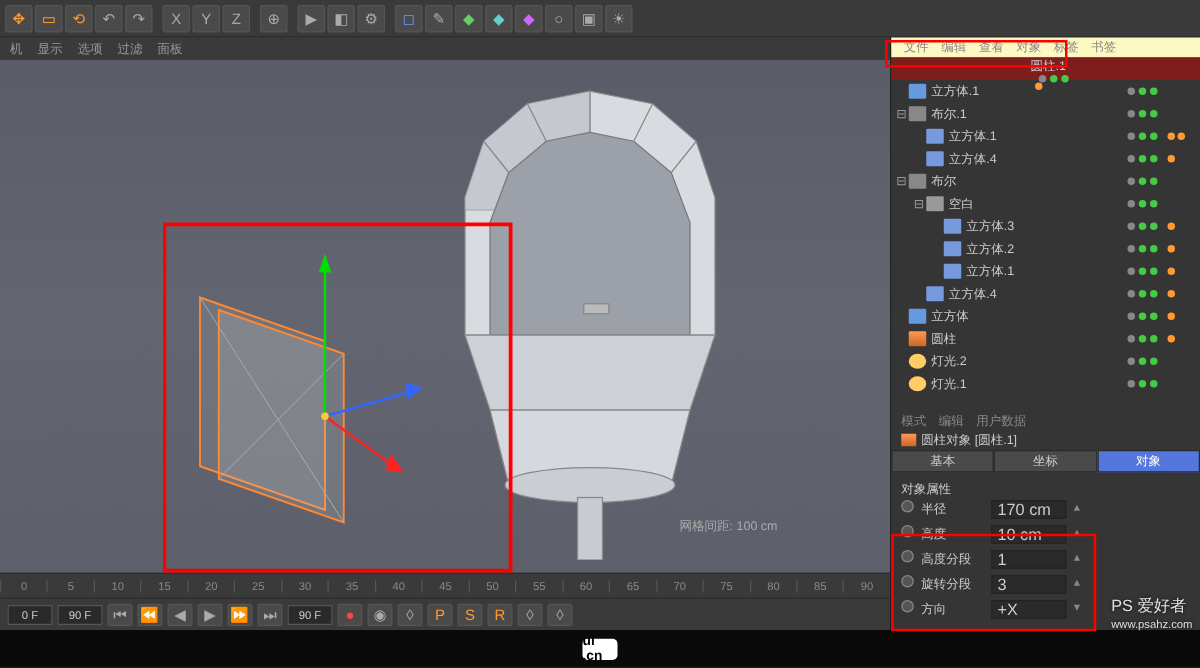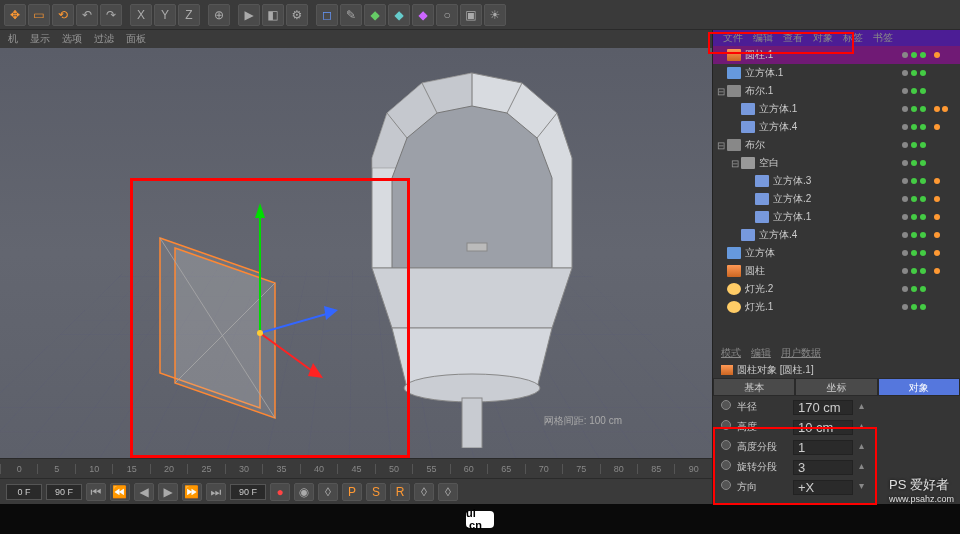--- a/index.html
+++ b/index.html
@@ -25,43 +25,43 @@
 .mailbox svg { width: 100%; height: 100%; }
 .gizmo-area { position: absolute; left: 130px; top: 130px; width: 280px; height: 280px; }
 .red-box-1 { position: absolute; left: 130px; top: 130px; width: 280px; height: 280px; border: 3px solid #ff0000; pointer-events: none; }
 .hud-text { position: absolute; right: 90px; bottom: 30px; font-size: 10px; color: #aaa; }
 .timeline { height: 20px; background: #3a3a3a; display: flex; align-items: center; font-size: 9px; color: #888; border-top: 1px solid #2a2a2a; }
 .timeline-tick { flex: 1; text-align: center; border-left: 1px solid #555; }
 .bottombar { height: 26px; background: #3a3a3a; display: flex; align-items: center; padding: 0 6px; gap: 4px; border-top: 1px solid #2a2a2a; }
 .bottombar .ticon { width: 20px; height: 18px; }
 .frame-input { background: #2a2a2a; border: 1px solid #555; color: #ccc; width: 36px; height: 16px; font-size: 9px; text-align: center; }
 .sidebar { width: 248px; background: #353535; display: flex; flex-direction: column; border-left: 1px solid #222; }
-.menu-tabs { height: 16px; background: #4c1d95; display: flex; gap: 10px; padding: 0 10px; font-size: 10px; color: #888; align-items: center; }
+.menu-tabs { height: 16px; background: #fef9c3; display: flex; gap: 10px; padding: 0 10px; font-size: 10px; color: #888; align-items: center; }
 .object-panel { flex: 1; background: #353535; overflow: hidden; position: relative; }
 .obj-row { height: 18px; display: flex; align-items: center; padding-left: 4px; font-size: 10px; color: #ccc; }
-.obj-row.selected { background: #701a75; }
+.obj-row.selected { background: #7f1d1d; flex-direction: column; }
 .obj-expand { width: 10px; color: #999; }
 .obj-icon { width: 14px; height: 12px; margin-right: 4px; display: inline-block; border-radius: 1px; }
 .obj-icon.cylinder { background: linear-gradient(180deg, #ff9955 0%, #cc6622 100%); }
 .obj-icon.cube { background: #6699dd; }
 .obj-icon.bool { background: #888; }
 .obj-icon.null { background: #999; }
 .obj-icon.cone { background: #7799dd; }
 .obj-icon.light { background: #ffcc66; border-radius: 50%; }
 .obj-icon.bg { background: #888; }
 .obj-name { flex: 1; }
 .obj-dots { display: flex; gap: 3px; width: 40px; justify-content: flex-end; padding-right: 4px; }
 .dot { width: 6px; height: 6px; border-radius: 50%; }
 .dot.g { background: #44cc44; }
 .dot.o { background: #ff9933; }
 .dot.gray { background: #888; }
 .obj-dots-ext { width: 30px; display: flex; gap: 2px; padding-left: 4px; }
 .red-box-2 { position: absolute; left: 708px; top: 32px; width: 146px; height: 22px; border: 2px solid #ff0000; pointer-events: none; z-index: 10; }
 .attr-panel { background: #353535; }
-.attr-header { height: 16px; display: flex; gap: 10px; padding: 0 8px; font-size: 10px; color: #888; align-items: flex-start; text-decoration: underline; }
+.attr-header { height: 16px; display: flex; gap: 10px; padding: 0 8px; font-size: 10px; color: #888; align-items: flex-end; }
 .attr-title { height: 16px; padding: 0 8px; font-size: 10px; color: #ccc; display: flex; align-items: center; }
 .attr-title-icon { width: 12px; height: 10px; background: linear-gradient(180deg, #ff9955 0%, #cc6622 100%); margin-right: 4px; }
 .attr-tabs { display: flex; height: 18px; }
 .attr-tab { flex: 1; background: #4a4a4a; text-align: center; line-height: 18px; font-size: 10px; color: #ccc; border: 1px solid #2a2a2a; }
 .attr-tab.active { background: #5577dd; color: #fff; }
 .attr-subtab { height: 18px; background: #4a4a4a; padding: 0 8px; line-height: 18px; font-size: 10px; color: #ccc; border: 1px solid #2a2a2a; }
 .attr-section { padding: 4px 8px; font-size: 10px; color: #ccc; }
 .attr-row { display: flex; align-items: flex-start; height: 20px; gap: 6px; }
 .attr-radio { width: 10px; height: 10px; border: 1px solid #888; border-radius: 50%; background: #555; }
 .attr-label { width: 50px; }
@@ -408,20 +408,21 @@
         <div class="attr-title">
           <span class="attr-title-icon"></span>
           <span>圆柱对象 [圆柱.1]</span>
         </div>
         <div class="attr-tabs">
           <div class="attr-tab">基本</div>
           <div class="attr-tab">坐标</div>
           <div class="attr-tab active">对象</div>
         </div>
         <div class="attr-section">
+          <div style="padding:2px 0">对象属性</div>
           <div class="attr-row">
             <span class="attr-radio"></span>
             <span class="attr-label">半径</span>
             <input class="attr-input" value="170 cm" style="">
             <span class="attr-spinner">▴</span>
           </div>
           <div class="attr-row">
             <span class="attr-radio"></span>
             <span class="attr-label">高度</span>
             <input class="attr-input" value="10 cm" style="">

